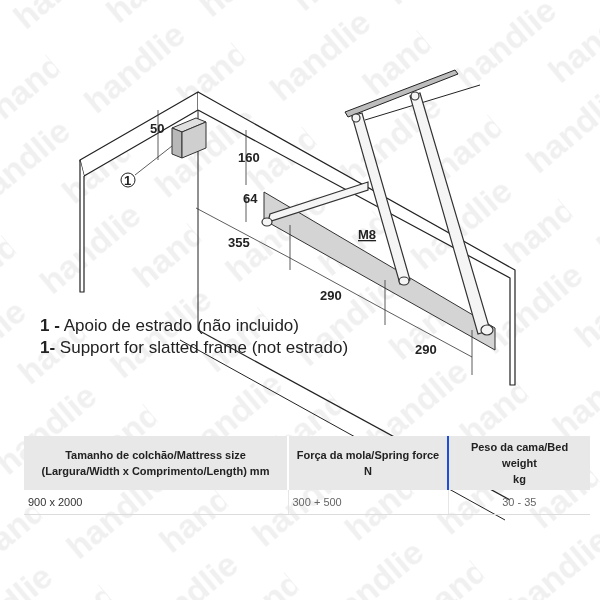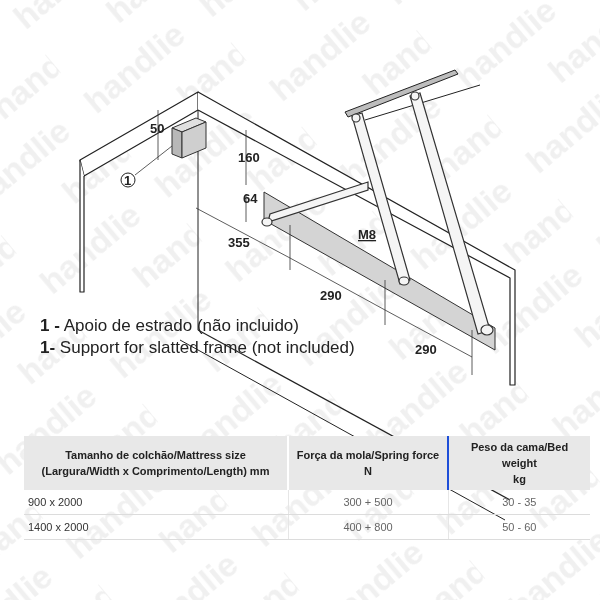--- a/index.html
+++ b/index.html
@@ -10,21 +10,21 @@
   .note b { font-weight: bold; }
   #note-pt { top: 316px; }
   #note-en { top: 338px; }
   table.spec { position: absolute; left: 24px; top: 436px; width: 566px; border-collapse: collapse; font-size: 11px; color: #333; }
   table.spec th { background: #e8e8e8; font-weight: bold; text-align: center; padding: 3px 4px; line-height: 16px; color: #222; }
   table.spec th.c1 { width: 255px; }
   table.spec th.c2 { width: 150px; border-left: 2px solid #fff; }
   table.spec th.c3 { border-left: 2px solid #1d4ed8; }
   table.spec td { padding: 0 4px; height: 24px; border-bottom: 1px solid #dcdcdc; }
   table.spec td.c1 { text-align: left; color: #333; }
-  table.spec td.c2 { text-align: center; color: #666; border-left: 1px solid #e6e6e6; }
+  table.spec td.c2 { color: #666; border-left: 1px solid #e6e6e6; }
   table.spec td.c3 { text-align: center; color: #666; border-left: 1px solid #e6e6e6; }
   .wm { position: absolute; left: 0; top: 0; width: 600px; height: 600px; pointer-events: none; }
 </style>
 </head>
 <body>
 
 <svg class="wm" viewBox="0 0 600 600">
   <defs>
     <pattern id="wmpat" width="150" height="110" patternUnits="userSpaceOnUse" patternTransform="rotate(-40)">
       <text x="0" y="40" font-family="Liberation Sans, sans-serif" font-weight="bold" font-size="34" fill="#f0f0f0">handlie</text>
@@ -90,36 +90,31 @@
   <text x="228" y="247" class="dim-label">355</text>
   <text x="320" y="300" class="dim-label">290</text>
   <text x="415" y="354" class="dim-label">290</text>
   <text x="358" y="239" class="dim-label" text-decoration="underline">M8</text>
 </svg>
 
 <div class="note" id="note-pt">
   <b>1 -</b><span> Apoio de estrado (não incluido)</span>
 </div>
 <div class="note" id="note-en">
-  <b>1-</b><span> Support for slatted frame (not included)</span>
+  <b>1-</b><span> Support for slatted frame (not estrado)</span>
 </div>
 
 <table class="spec">
   <thead>
     <tr>
       <th class="c1"><span>Tamanho de colchão/Mattress size</span><br><span>(Largura/Width x Comprimento/Length) mm</span></th>
       <th class="c2"><span>Força da mola/Spring force</span><br><span>N</span></th>
       <th class="c3"><span>Peso da cama/Bed weight</span><br><span>kg</span></th>
     </tr>
   </thead>
   <tbody>
     <tr>
       <td class="c1">900 x 2000</td>
       <td class="c2">300 + 500</td>
       <td class="c3">30 - 35</td>
     </tr>
-    <tr>
-      <td class="c1">1400 x 2000</td>
-      <td class="c2">400 + 800</td>
-      <td class="c3">50 - 60</td>
-    </tr>
   </tbody>
 </table>
 
 </body></html>

